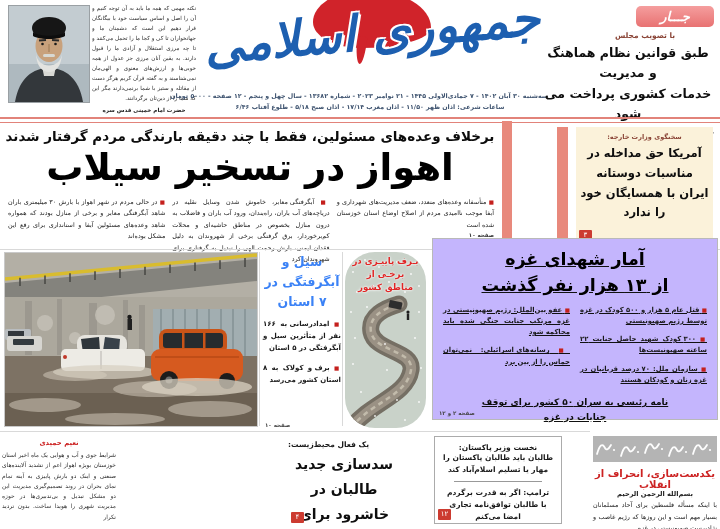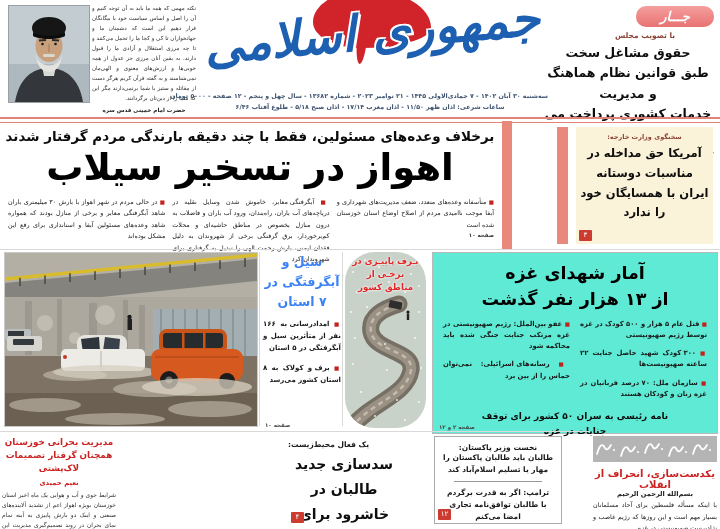--- a/index.html
+++ b/index.html
@@ -19,21 +19,21 @@
               border-radius:45% 45% 50% 50% / 8% 8% 92% 92%;transform:rotate(6deg);}
   .logo-drip2{position:absolute;left:calc(50% + 16px);top:34px;width:7px;height:19px;background:#d0232a;
               border-radius:45% 45% 50% 50% / 10% 10% 90% 90%;transform:rotate(-5deg);}
   .logo-text{position:absolute;width:100%;top:4px;text-align:center;font-size:49px;font-weight:bold;
              font-style:italic;color:#1d5fb0;transform:rotate(-5deg);letter-spacing:-2px;
              text-shadow:1.5px 1.5px 0 #fff,-1.5px -1.5px 0 #fff,1.5px -1.5px 0 #fff,-1.5px 1.5px 0 #fff,2.5px 2.5px 0 #fff;}
   .dateline{left:192px;top:92px;width:356px;text-align:center;font-size:6.3px;font-weight:bold;
             color:#3f5470;white-space:nowrap;}
   .dateline2{top:103px;}
   .banner{right:6px;top:6px;width:78px;height:21px;background:linear-gradient(180deg,#f59e9e,#e87272);
-          border-radius:10px;color:#fff;text-align:center;font-weight:bold;font-style:italic;
+          border-radius:5px;color:#fff;text-align:center;font-weight:bold;font-style:italic;
           font-size:13px;line-height:21px;}
   .top-story{right:6px;top:31px;width:172px;text-align:center;}
   .ts-kicker{font-size:7.5px;font-weight:bold;color:#8a4436;text-align:center;padding-left:34px;margin-bottom:3px;}
   .ts-line{font-size:12.5px;font-weight:bold;line-height:1.62;color:#0e0e0e;}
   .ts-pageref{font-size:6px;font-weight:bold;text-align:right;margin-top:4px;color:#333;}
   .header-rule{left:0;top:117px;width:720px;height:3px;border-top:2px solid #e2837a;border-bottom:1px solid #e2837a;}
 
   
   .lead{left:0;top:121px;width:500px;height:128px;}
   .lead-kicker{text-align:center;font-size:13.5px;font-weight:bold;margin-top:7px;color:#0c0c0c;}
@@ -65,21 +65,21 @@
   .flood-col{left:263px;top:252px;width:78px;height:176px;}
   .flood-title{font-size:12.5px;font-weight:bold;text-align:center;line-height:1.58;color:#3b82f6;}
   .flood-item{font-size:7px;font-weight:bold;line-height:1.7;text-align:justify;margin-top:8px;color:#1a1a1a;}
   .flood-pageref{position:absolute;bottom:0;left:2px;font-size:5.5px;font-weight:bold;color:#444;}
   .snow-photo{left:345px;top:252px;width:81px;height:176px;overflow:hidden;border-radius:30px;}
   .snow-overlay{position:absolute;top:3px;left:0;width:100%;text-align:center;color:#e02525;font-weight:bold;
                 font-size:8.6px;line-height:1.5;
                 text-shadow:0 0 2px rgba(255,255,255,.95),0 0 3px rgba(255,255,255,.85);}
 
   
-  .gaza{left:432px;top:252px;width:284px;height:180px;border:1px solid #b9b9b9;background:#5eead4;}
+  .gaza{left:432px;top:238px;width:284px;height:180px;border:1px solid #b9b9b9;background:#c4b5fd;text-decoration:underline;}
   .gaza-title{text-align:center;font-size:17.5px;font-weight:bold;line-height:1.5;margin-top:7px;color:#000;}
   .gaza-cols{display:flex;flex-direction:row;gap:10px;padding:6px 10px 0 10px;}
   .gaza-col{flex:1;}
   .gaza-item{font-size:6.8px;font-weight:bold;line-height:1.66;text-align:justify;margin-bottom:7px;color:#181818;}
   .gaza-footer{text-align:center;font-size:9px;font-weight:bold;line-height:1.6;max-width:210px;margin:2px auto 0;color:#0d0d0d;}
   .gaza-pageref{position:absolute;bottom:3px;left:6px;font-size:5.5px;font-weight:bold;color:#444;}
 
   
   .opinion{left:2px;top:436px;width:114px;}
   .op-title{color:#cc2222;font-weight:bold;font-size:8.8px;line-height:1.5;text-align:center;}
@@ -137,21 +137,20 @@
     <div class="logo-text">جمهوری اسلامی</div>
   </div>
 
   <div class="abs dateline">سه‌شنبه ۳۰ آبان ۱۴۰۲ - ۷ جمادی‌الاولی ۱۴۴۵ - ۲۱ نوامبر ۲۰۲۳ - شماره ۱۳۶۸۲ - سال چهل و پنجم - ۱۲ صفحه - ۵۰۰۰ تومان</div>
   <div class="abs dateline dateline2">ساعات شرعی: اذان ظهر ۱۱/۵۰ - اذان مغرب ۱۷/۱۴ - اذان صبح ۵/۱۸ - طلوع آفتاب ۶/۴۶</div>
 
   <div class="abs banner">جـــار</div>
 
   <div class="abs top-story">
     <div class="ts-kicker">با تصویب مجلس</div>
-    <div class="ts-line">حقوق مشاغل سخت</div>
     <div class="ts-line">طبق قوانین نظام هماهنگ و مدیریت</div>
     <div class="ts-line">خدمات کشوری پرداخت می شود</div>
     <div class="ts-pageref">صفحه ۲</div>
   </div>
 
   <div class="abs header-rule"></div>
 
   <div class="abs lead">
     <div class="lead-kicker">برخلاف وعده‌های مسئولین، فقط با چند دقیقه بارندگی مردم گرفتار شدند</div>
     <div class="lead-headline">اهواز در تسخیر سیلاب</div>
@@ -355,21 +354,20 @@
         </div>
       </div>
     </div>
     <div class="gaza-footer">نامه رئیسی به سران ۵۰ کشور برای توقف جنایات در غزه</div>
     <div class="gaza-pageref">صفحه ۲ و ۱۲</div>
   </div>
 
   <div class="abs hline hline-bot"></div>
 
   <div class="abs opinion">
-    <div class="op-title">مدیریت بحرانی خوزستان همچنان گرفتار تصمیمات لاک‌پشتی</div>
     <div class="op-author">نعیم حمیدی</div>
     <div class="op-body">شرایط جوی و آب و هوایی یک ماه اخیر استان خوزستان بویژه اهواز اعم از تشدید آلاینده‌های صنعتی و اینک دو بارش پاییزی به آینه تمام نمای بحران در روند تصمیم‌گیری مدیریت این دو مشکل تبدیل و بی‌تدبیری‌ها در حوزه مدیریت شهری را هویدا ساخت. بدون تردید تکرار</div>
   </div>
 
 
   <div class="abs box-dam">
     <div class="dam-kicker">یک فعال محیط‌زیست:</div>
     <div class="dam-title">سدسازی جدید طالبان در خاشرود برای ایران خطرآفرین است</div>
     <span class="badge">۴</span>
   </div>

